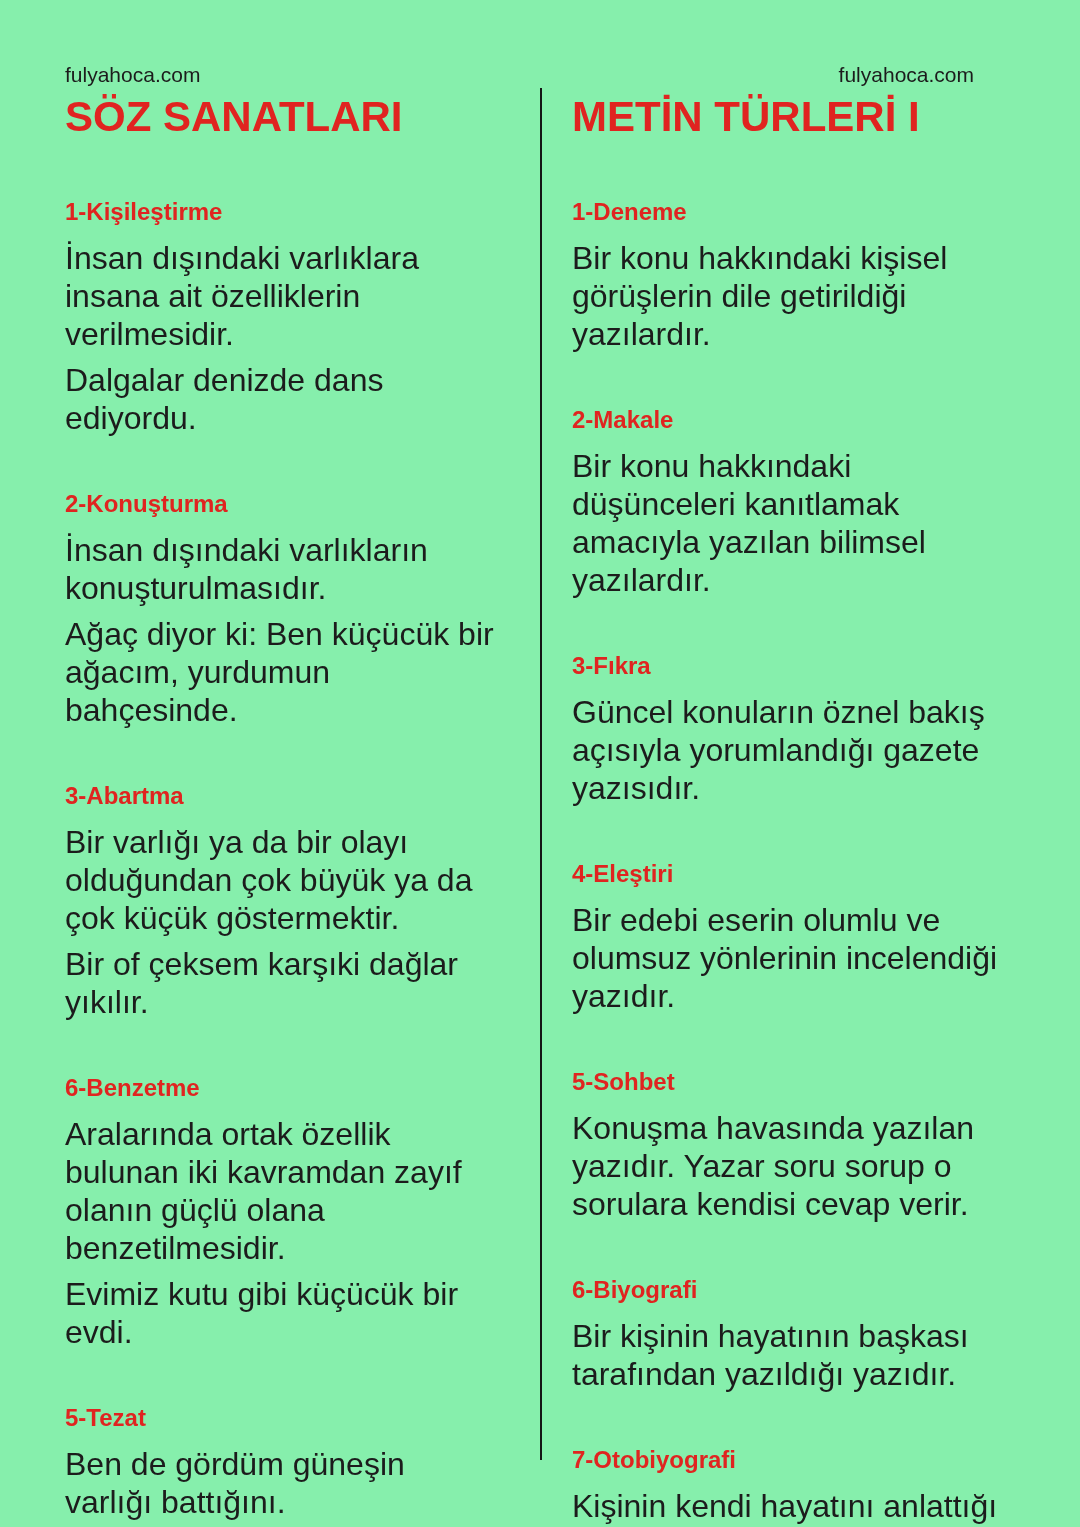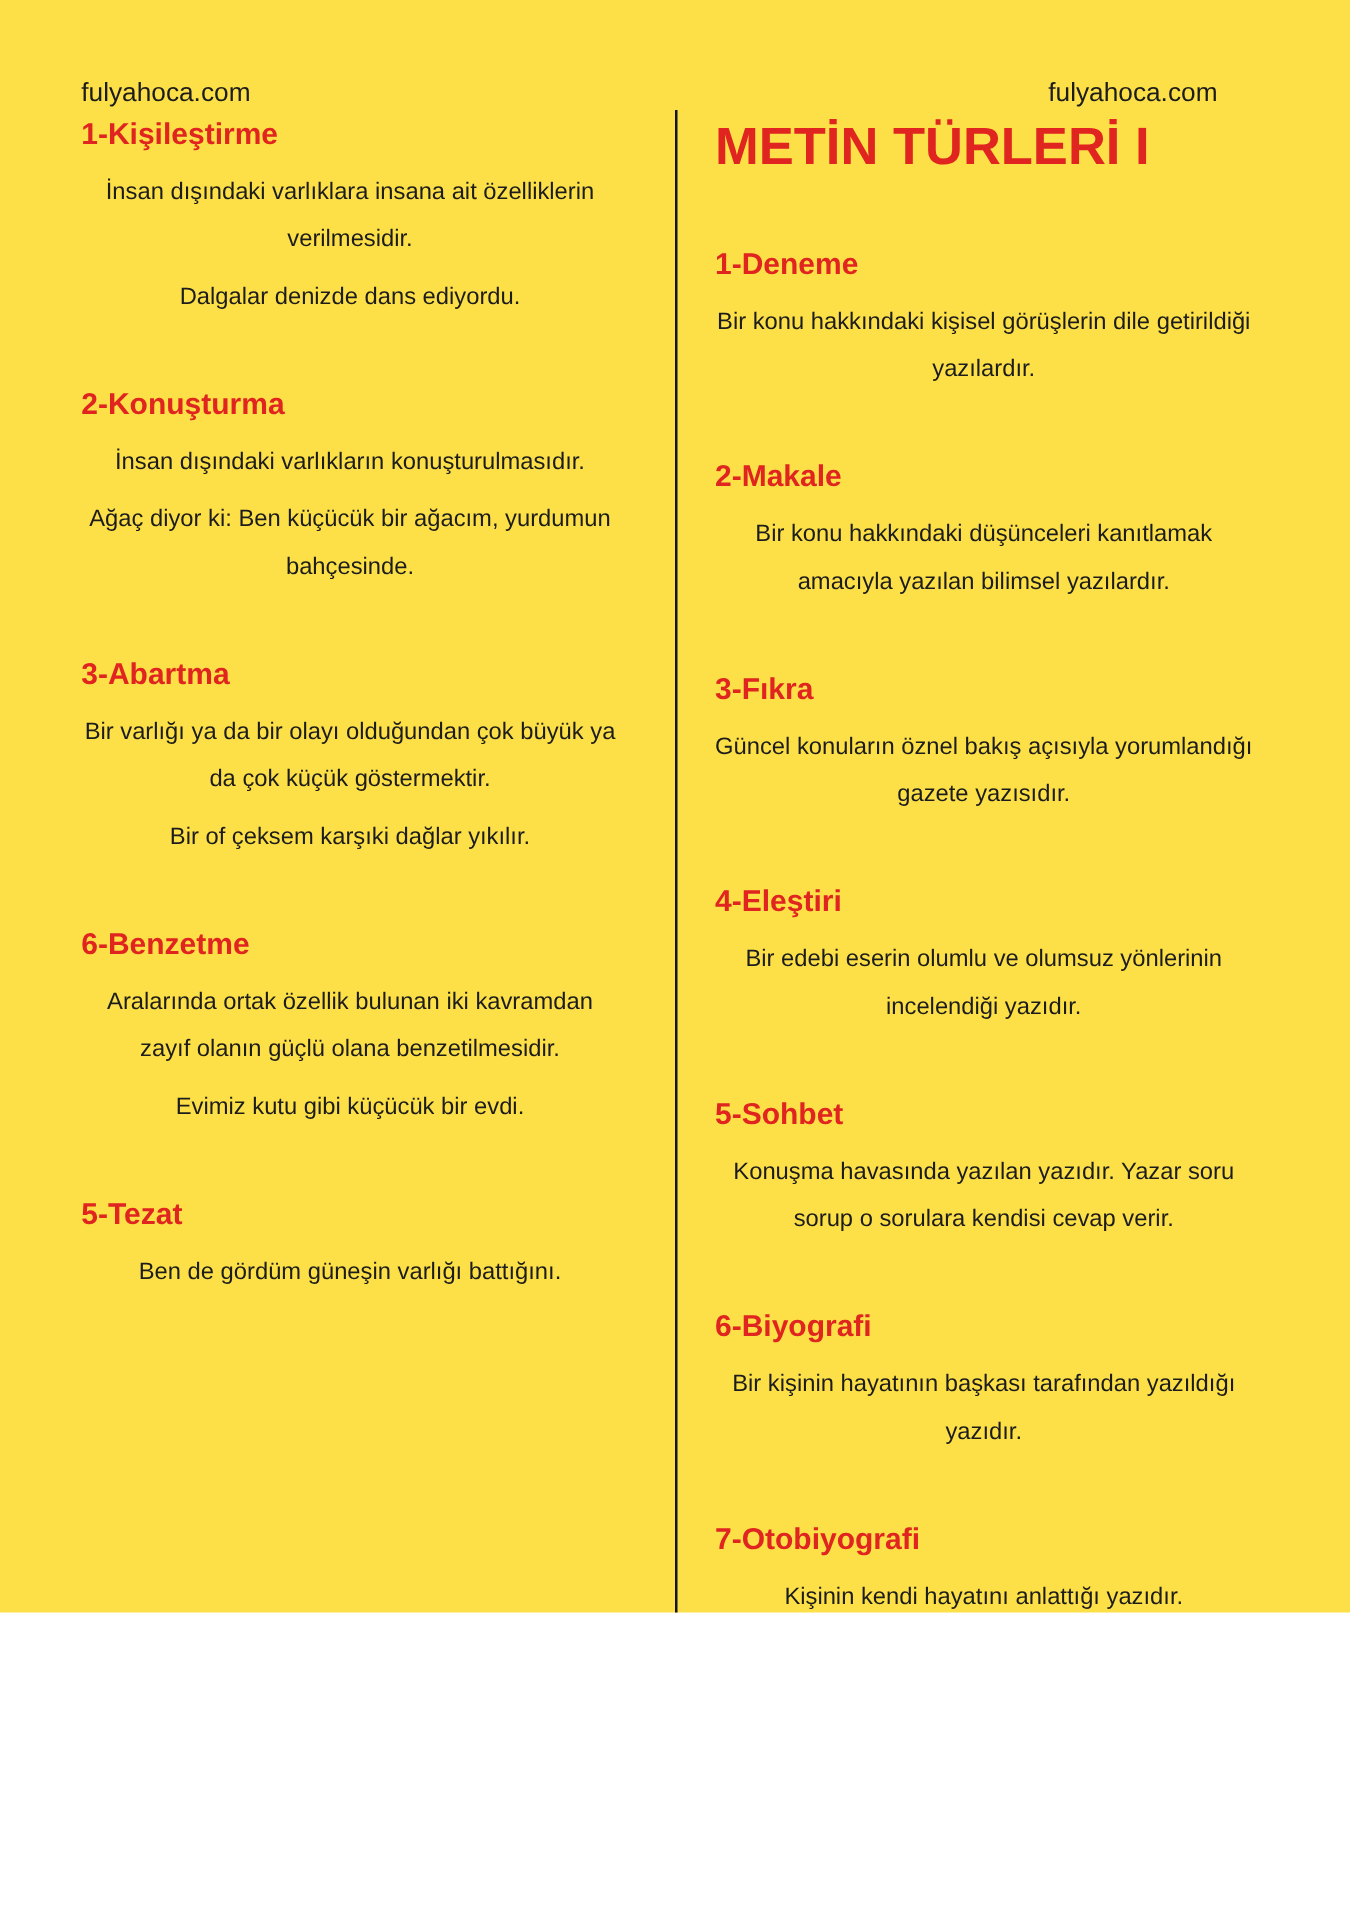--- a/index.html
+++ b/index.html
@@ -3,22 +3,22 @@
 <meta charset="utf-8">
 <style>
   html, body { margin: 0; padding: 0; }
   body {
     font-family: "Liberation Sans", "DejaVu Sans", sans-serif;
     background: #ffffff;
   }
   .page {
     position: relative;
     width: 1080px;
-    height: 1290px;
-    background: #fde047;
+    height: 1527px;
+    background: #86efac;
     overflow: hidden;
   }
   .divider {
     position: absolute;
     left: 540px;
     top: 88px;
     width: 2px;
     height: 1372px;
     background: #151515;
   }
@@ -46,36 +46,36 @@
     white-space: nowrap;
   }
   .section { margin: 0 0 52px 0; }
   .section-heading {
     font-size: 24px;
     line-height: 30px;
     color: #e02420;
     margin: 0 0 12px 0;
   }
   .para {
-    font-size: 19px;
+    font-size: 32px;
     line-height: 38px;
     color: #1c1c1c;
     margin: 0 0 8px 0;
-    text-align: center;
   }
 </style>
 </head>
 <body>
 
 <div class="page">
 
   <div class="divider"></div>
 
   <div class="col col-left">
     <p class="site-label">fulyahoca.com</p>
+    <h1 class="doc-title">SÖZ SANATLARI</h1>
 
     <div class="section">
       <h2 class="section-heading">1-Kişileştirme</h2>
       <p class="para">İnsan dışındaki varlıklara insana ait özelliklerin verilmesidir.</p>
       <p class="para">Dalgalar denizde dans ediyordu.</p>
     </div>
 
     <div class="section">
       <h2 class="section-heading">2-Konuşturma</h2>
       <p class="para">İnsan dışındaki varlıkların konuşturulmasıdır.</p>

